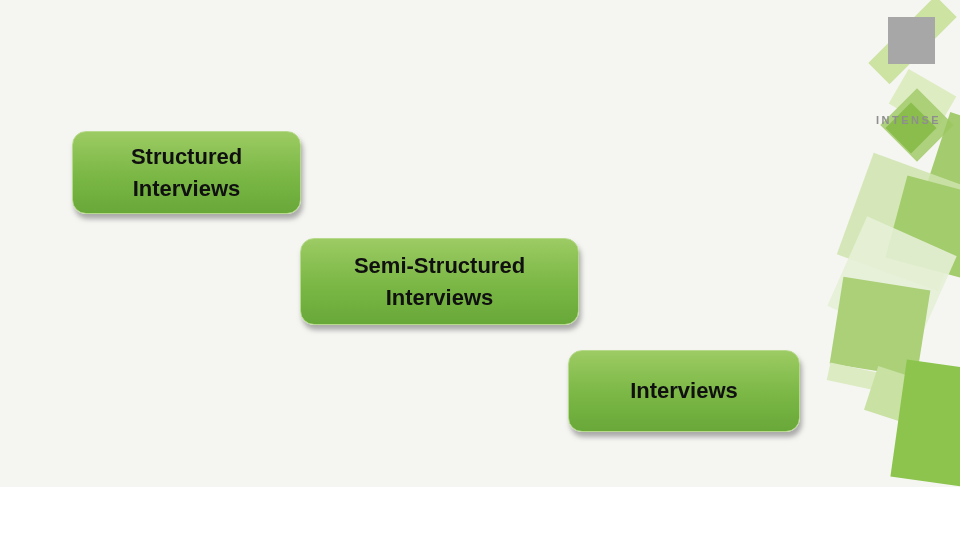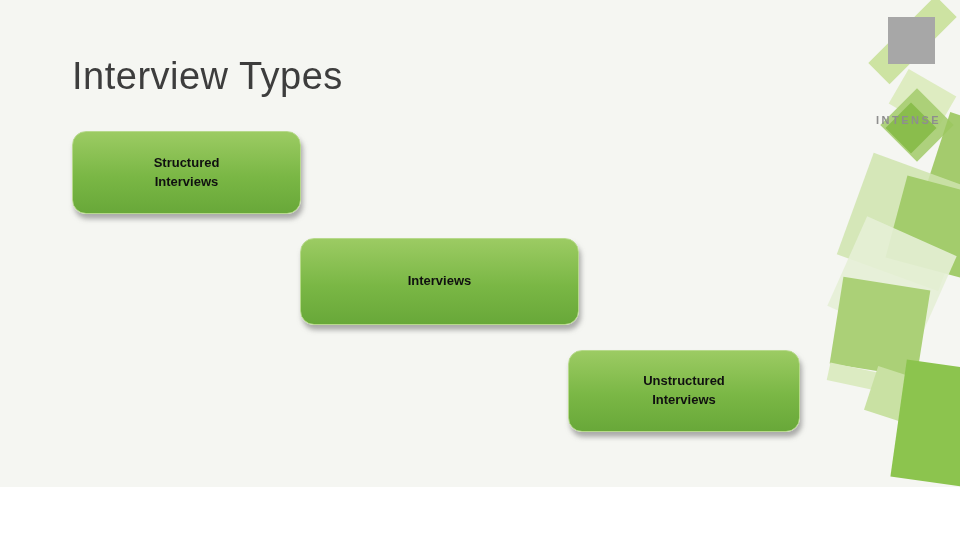--- a/index.html
+++ b/index.html
@@ -21,21 +21,21 @@
   
   .title{position:absolute;left:72px;top:55px;margin:0;font-size:38px;font-weight:400;color:#3d3d3d;letter-spacing:.5px;}
 
   
   .type-box{
     position:absolute;border-radius:14px;
     background:linear-gradient(to bottom,#9ccb63 0%,#7ab745 55%,#68a839 100%);
     border:1px solid #b7d98c;
     box-shadow:2px 5px 5px rgba(110,110,110,.55);
     display:flex;flex-direction:column;align-items:center;justify-content:center;
-    color:#101010;font-weight:bold;font-size:13px;line-height:1.45;text-align:center;
+    color:#101010;font-weight:bold;font-size:22px;line-height:1.45;text-align:center;
   }
   .box-structured{left:72px;top:131px;width:227px;height:81px;}
   .box-semi{left:300px;top:238px;width:277px;height:85px;}
   .box-unstructured{left:568px;top:350px;width:230px;height:80px;}
 </style>
 </head>
 <body>
 
 <div class="slide">
   <div class="slide-body"></div>
@@ -51,31 +51,30 @@
   <div class="shape" style="left:828px;top:368px;width:55px;height:18px;background:#dcebc2;transform:rotate(12deg);"></div>
   <div class="shape" style="left:870px;top:372px;width:46px;height:46px;background:#c9e1a3;transform:rotate(18deg);"></div>
   <div class="shape" style="left:898px;top:368px;width:130px;height:118px;background:#8cc44e;transform:rotate(8deg);"></div>
 
   <div>
     <div class="intense-band"></div>
     <div class="intense-square"></div>
     <div class="intense-text">INTENSE</div>
   </div>
 
-  <h1 class="title">Interview Types</h1>
 
   <div class="type-box box-structured">
     <span>Structured</span>
     <span>Interviews</span>
   </div>
   <div class="type-box box-semi">
+    <span>Semi-Structured</span>
     <span>Interviews</span>
   </div>
   <div class="type-box box-unstructured">
-    <span>Unstructured</span>
     <span>Interviews</span>
   </div>
 
   <div class="slide-footer">
 
     
     
 
     
 

